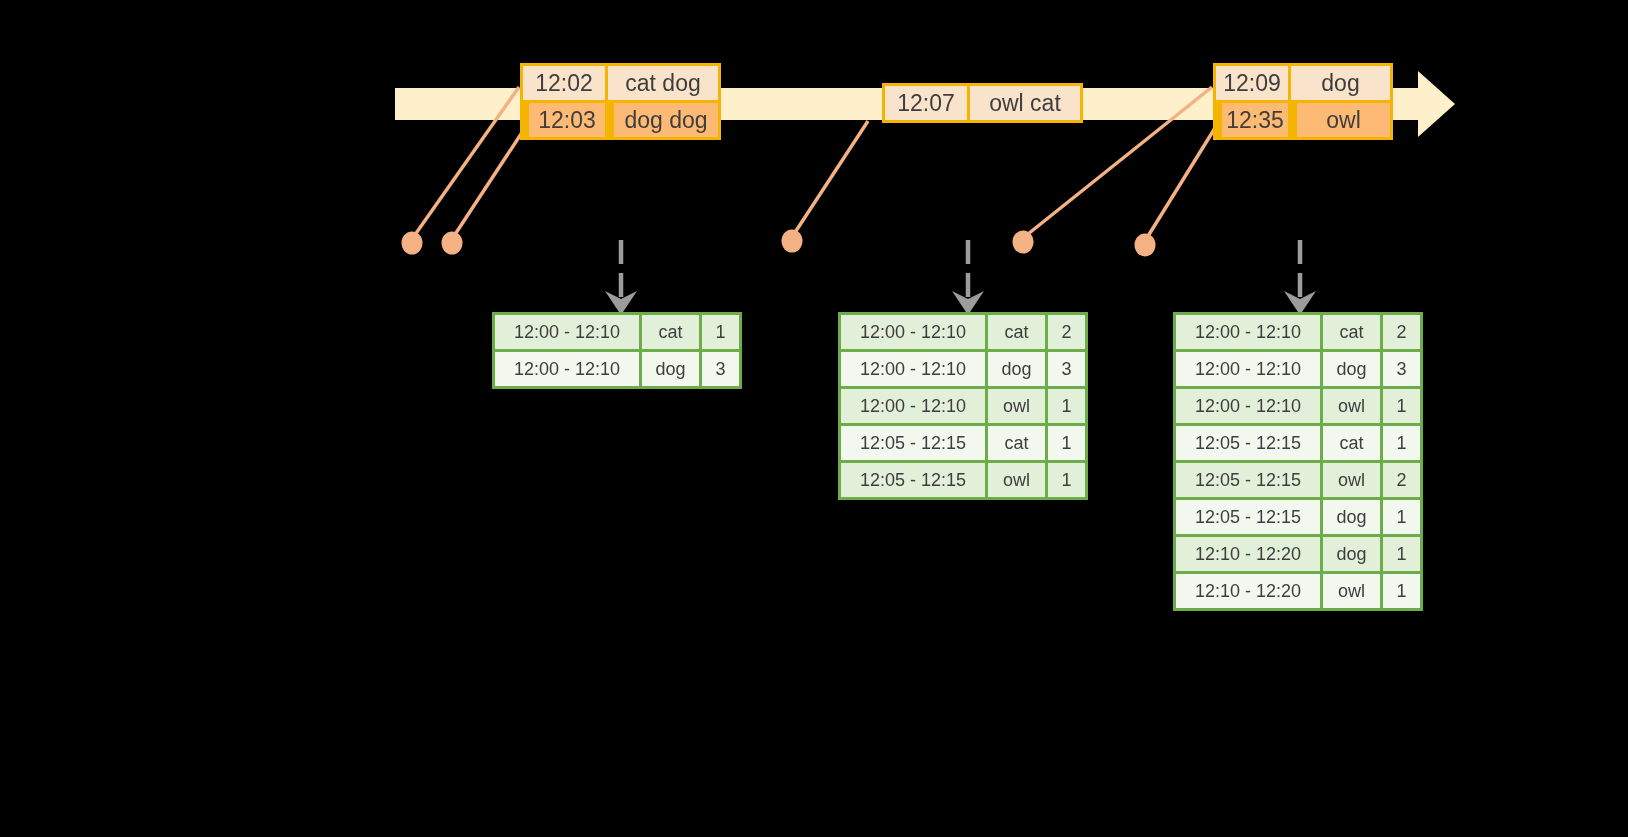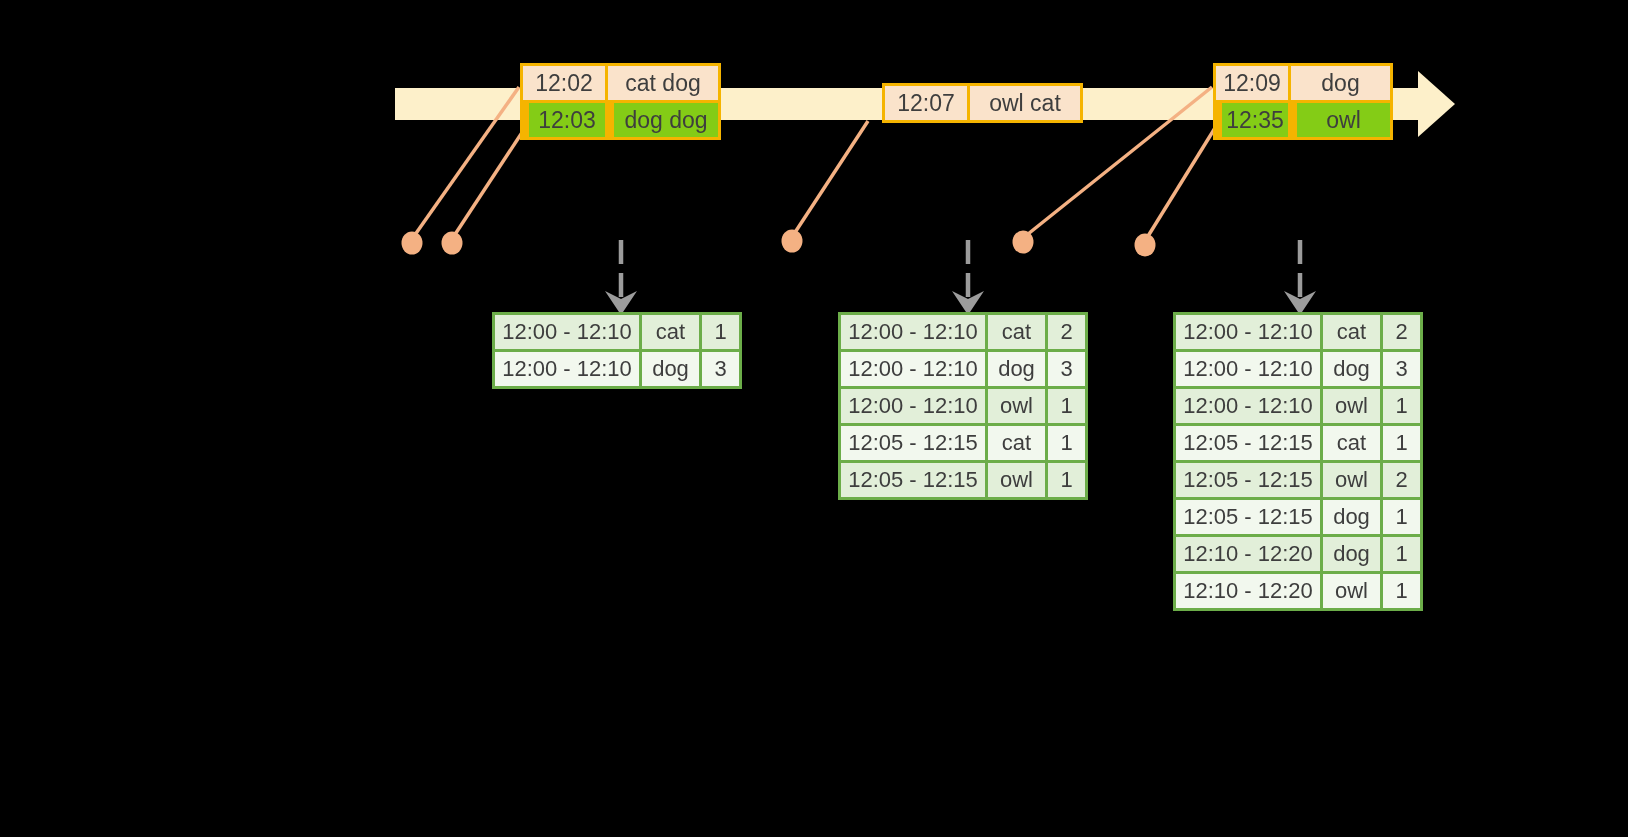--- a/index.html
+++ b/index.html
@@ -30,35 +30,35 @@
     height: 34px;
     line-height: 34px;
     text-align: center;
     font-size: 23px;
     white-space: nowrap;
     overflow: hidden;
   }
   .et2cols { grid-template-columns: 82px 110px; }
   .et3cols { grid-template-columns: 72px 99px; }
   .et > .cell:nth-child(4n+1), .et > .cell:nth-child(4n+2) { background: #fae3cb; }
-  .et > .cell:nth-child(4n+3), .et > .cell:nth-child(4n+4) { background: #84cc16; margin-left: 6px; }
+  .et > .cell:nth-child(4n+3), .et > .cell:nth-child(4n+4) { background: #fdba74; margin-left: 6px; }
   
   .rt {
     position: absolute;
     display: grid;
     grid-template-columns: 144px 57px 37px;
     gap: 3px;
     padding: 3px;
     background: #6cad49; 
   }
   .rt .cell {
     height: 34px;
     line-height: 34px;
     text-align: center;
-    font-size: 22px;
+    font-size: 18px;
     white-space: nowrap;
     overflow: hidden;
   }
   .rt > .cell:nth-child(6n+1), .rt > .cell:nth-child(6n+2), .rt > .cell:nth-child(6n+3) { background: #e2efd9; }
   .rt > .cell:nth-child(6n+4), .rt > .cell:nth-child(6n+5), .rt > .cell:nth-child(6n+6) { background: #f2f8ee; }
 </style>
 </head>
 <body>
 
 <div id="canvas">

